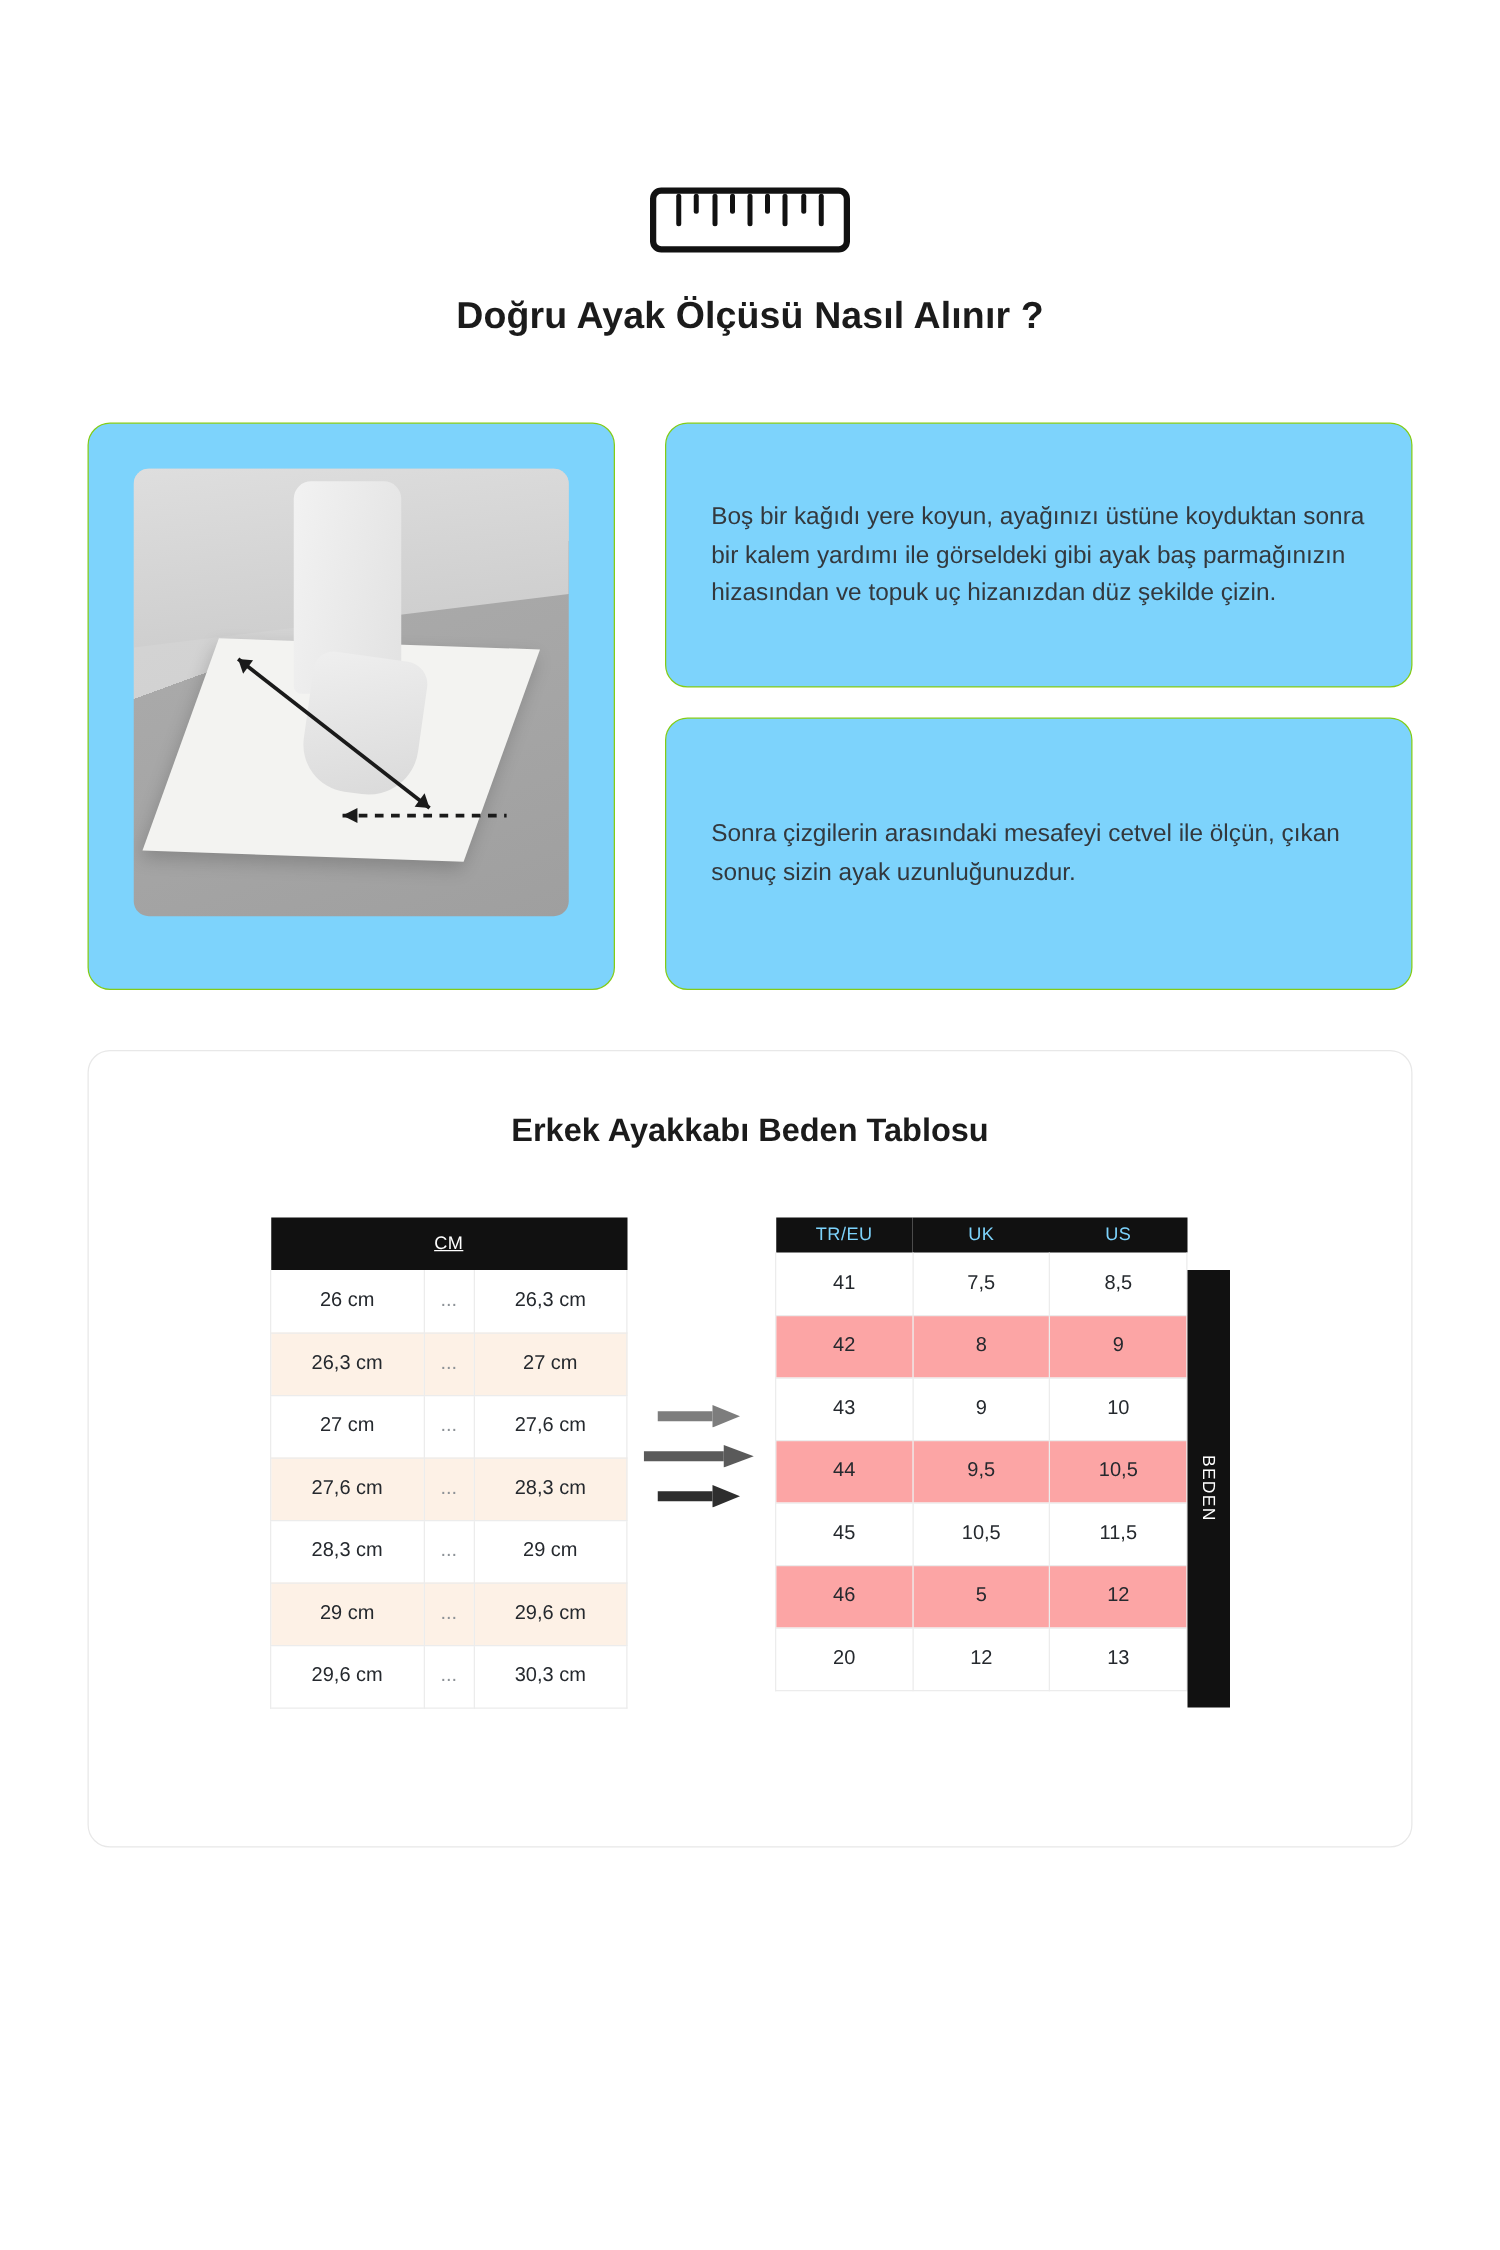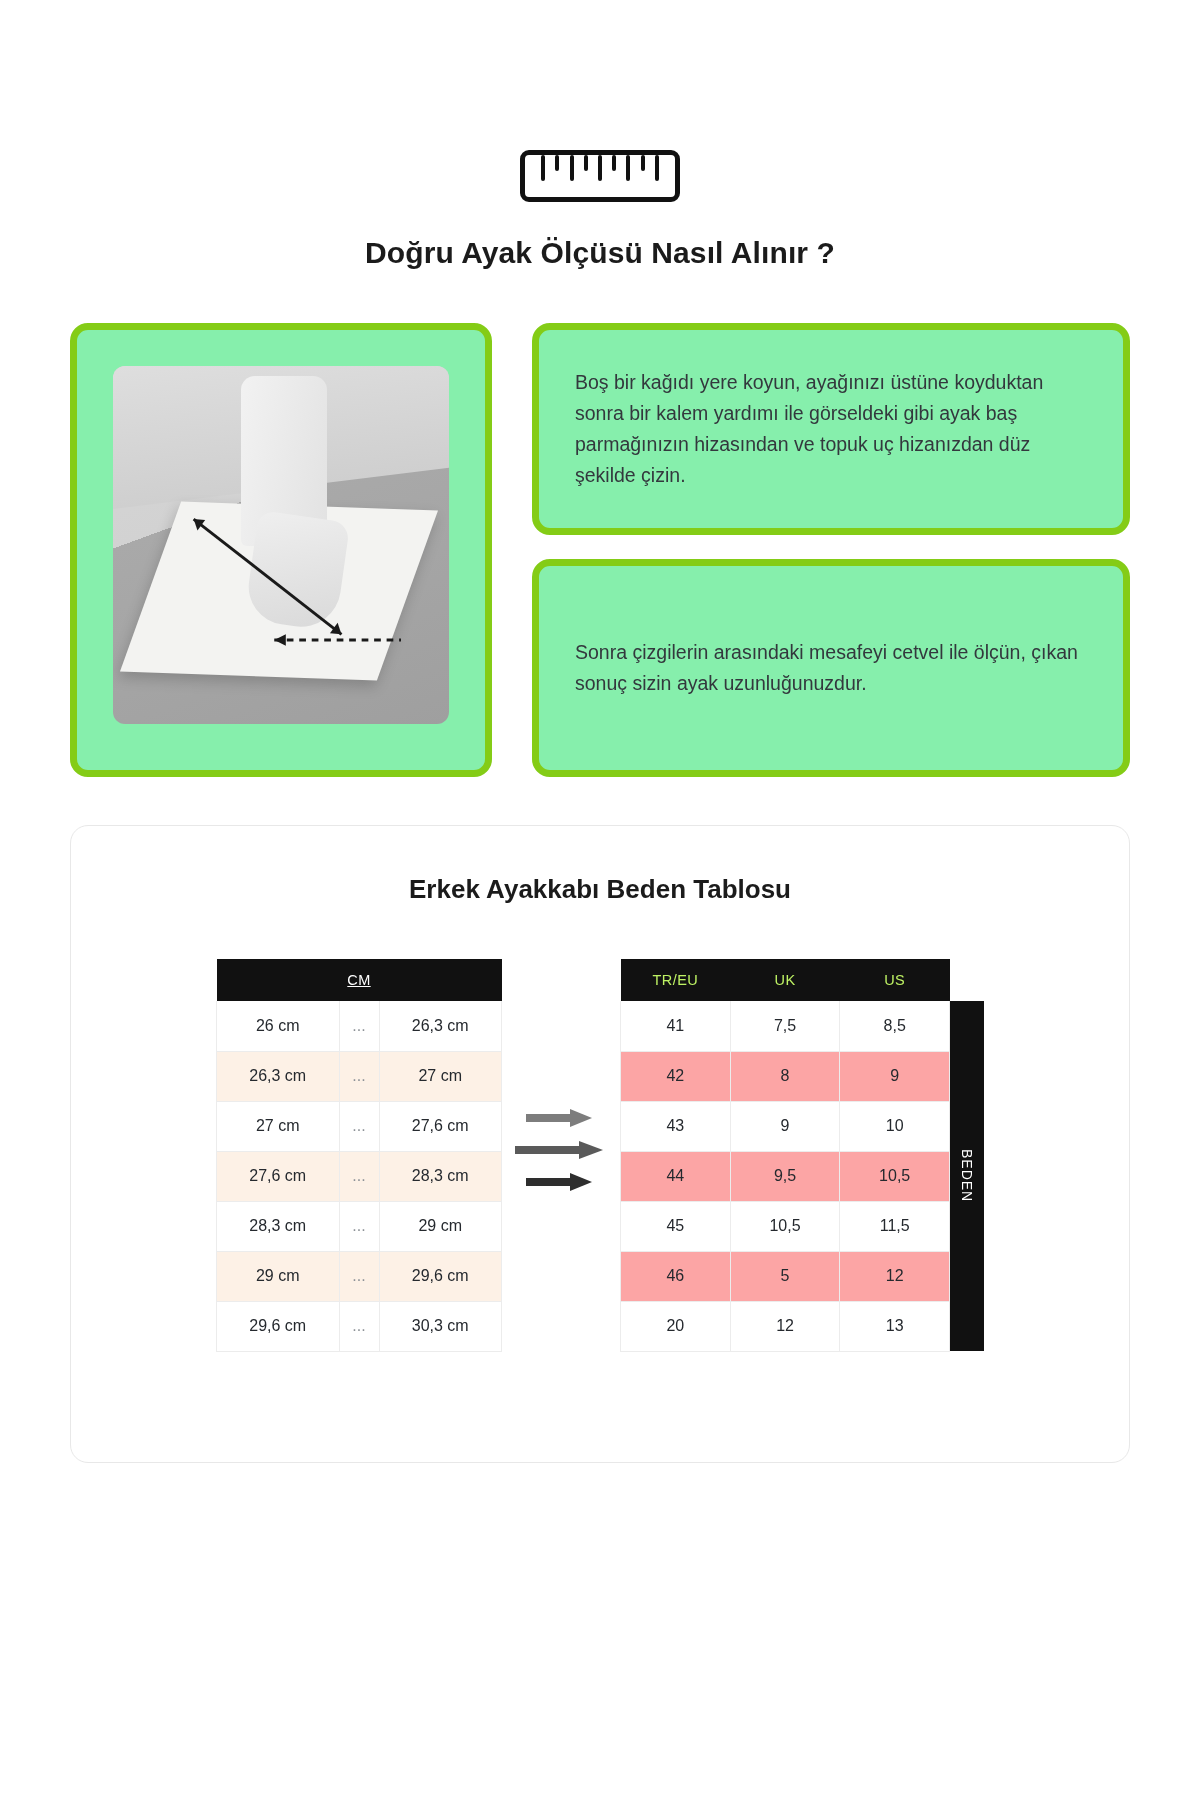--- a/index.html
+++ b/index.html
@@ -52,35 +52,35 @@
     border-radius: 2px;
   }
   .ruler .ticks i.long { height: 26px; }
   .ruler .ticks i.short { height: 16px; }
 
   h1.title {
     text-align: center;
     font-size: 30px;
     font-weight: bold;
     color: #1b1b1b;
-    margin: 0 0 53px 0;
+    margin: 0 0 68px 0;
     letter-spacing: 0.1px;
   }
 
   
   .top-row {
     display: flex;
     gap: 40px;
     align-items: stretch;
     margin-bottom: 48px;
   }
   .card {
-    border: 7px solid #84cc16;
+    border: 1px solid #84cc16;
     border-radius: 18px;
-    background: #86efac;
+    background: #7dd3fc;
   }
   .photo-card {
     width: 422px;
     padding: 36px;
     display: flex;
     align-items: flex-start;
     justify-content: center;
   }
   .photo {
     width: 350px;
@@ -207,25 +207,25 @@
     align-items: center;
     justify-content: center;
     padding-top: 150px;
     gap: 14px;
   }
   .arrow-row { display: block; }
 
   .size-table { width: 330px; }
   .size-table th {
     background: #111111;
-    color: #bef264;
+    color: #7dd3fc;
     font-size: 14.5px;
     font-weight: normal;
     letter-spacing: 0.4px;
-    height: 42px;
+    height: 28px;
     width: 110px;
   }
   .size-table td {
     height: 50px;
     text-align: center;
     border-bottom: 1px solid #ececec;
     border-left: 1px solid #ececec;
     border-right: 1px solid #ececec;
   }
   .size-table tr.alt td { background: #fca5a5; }

